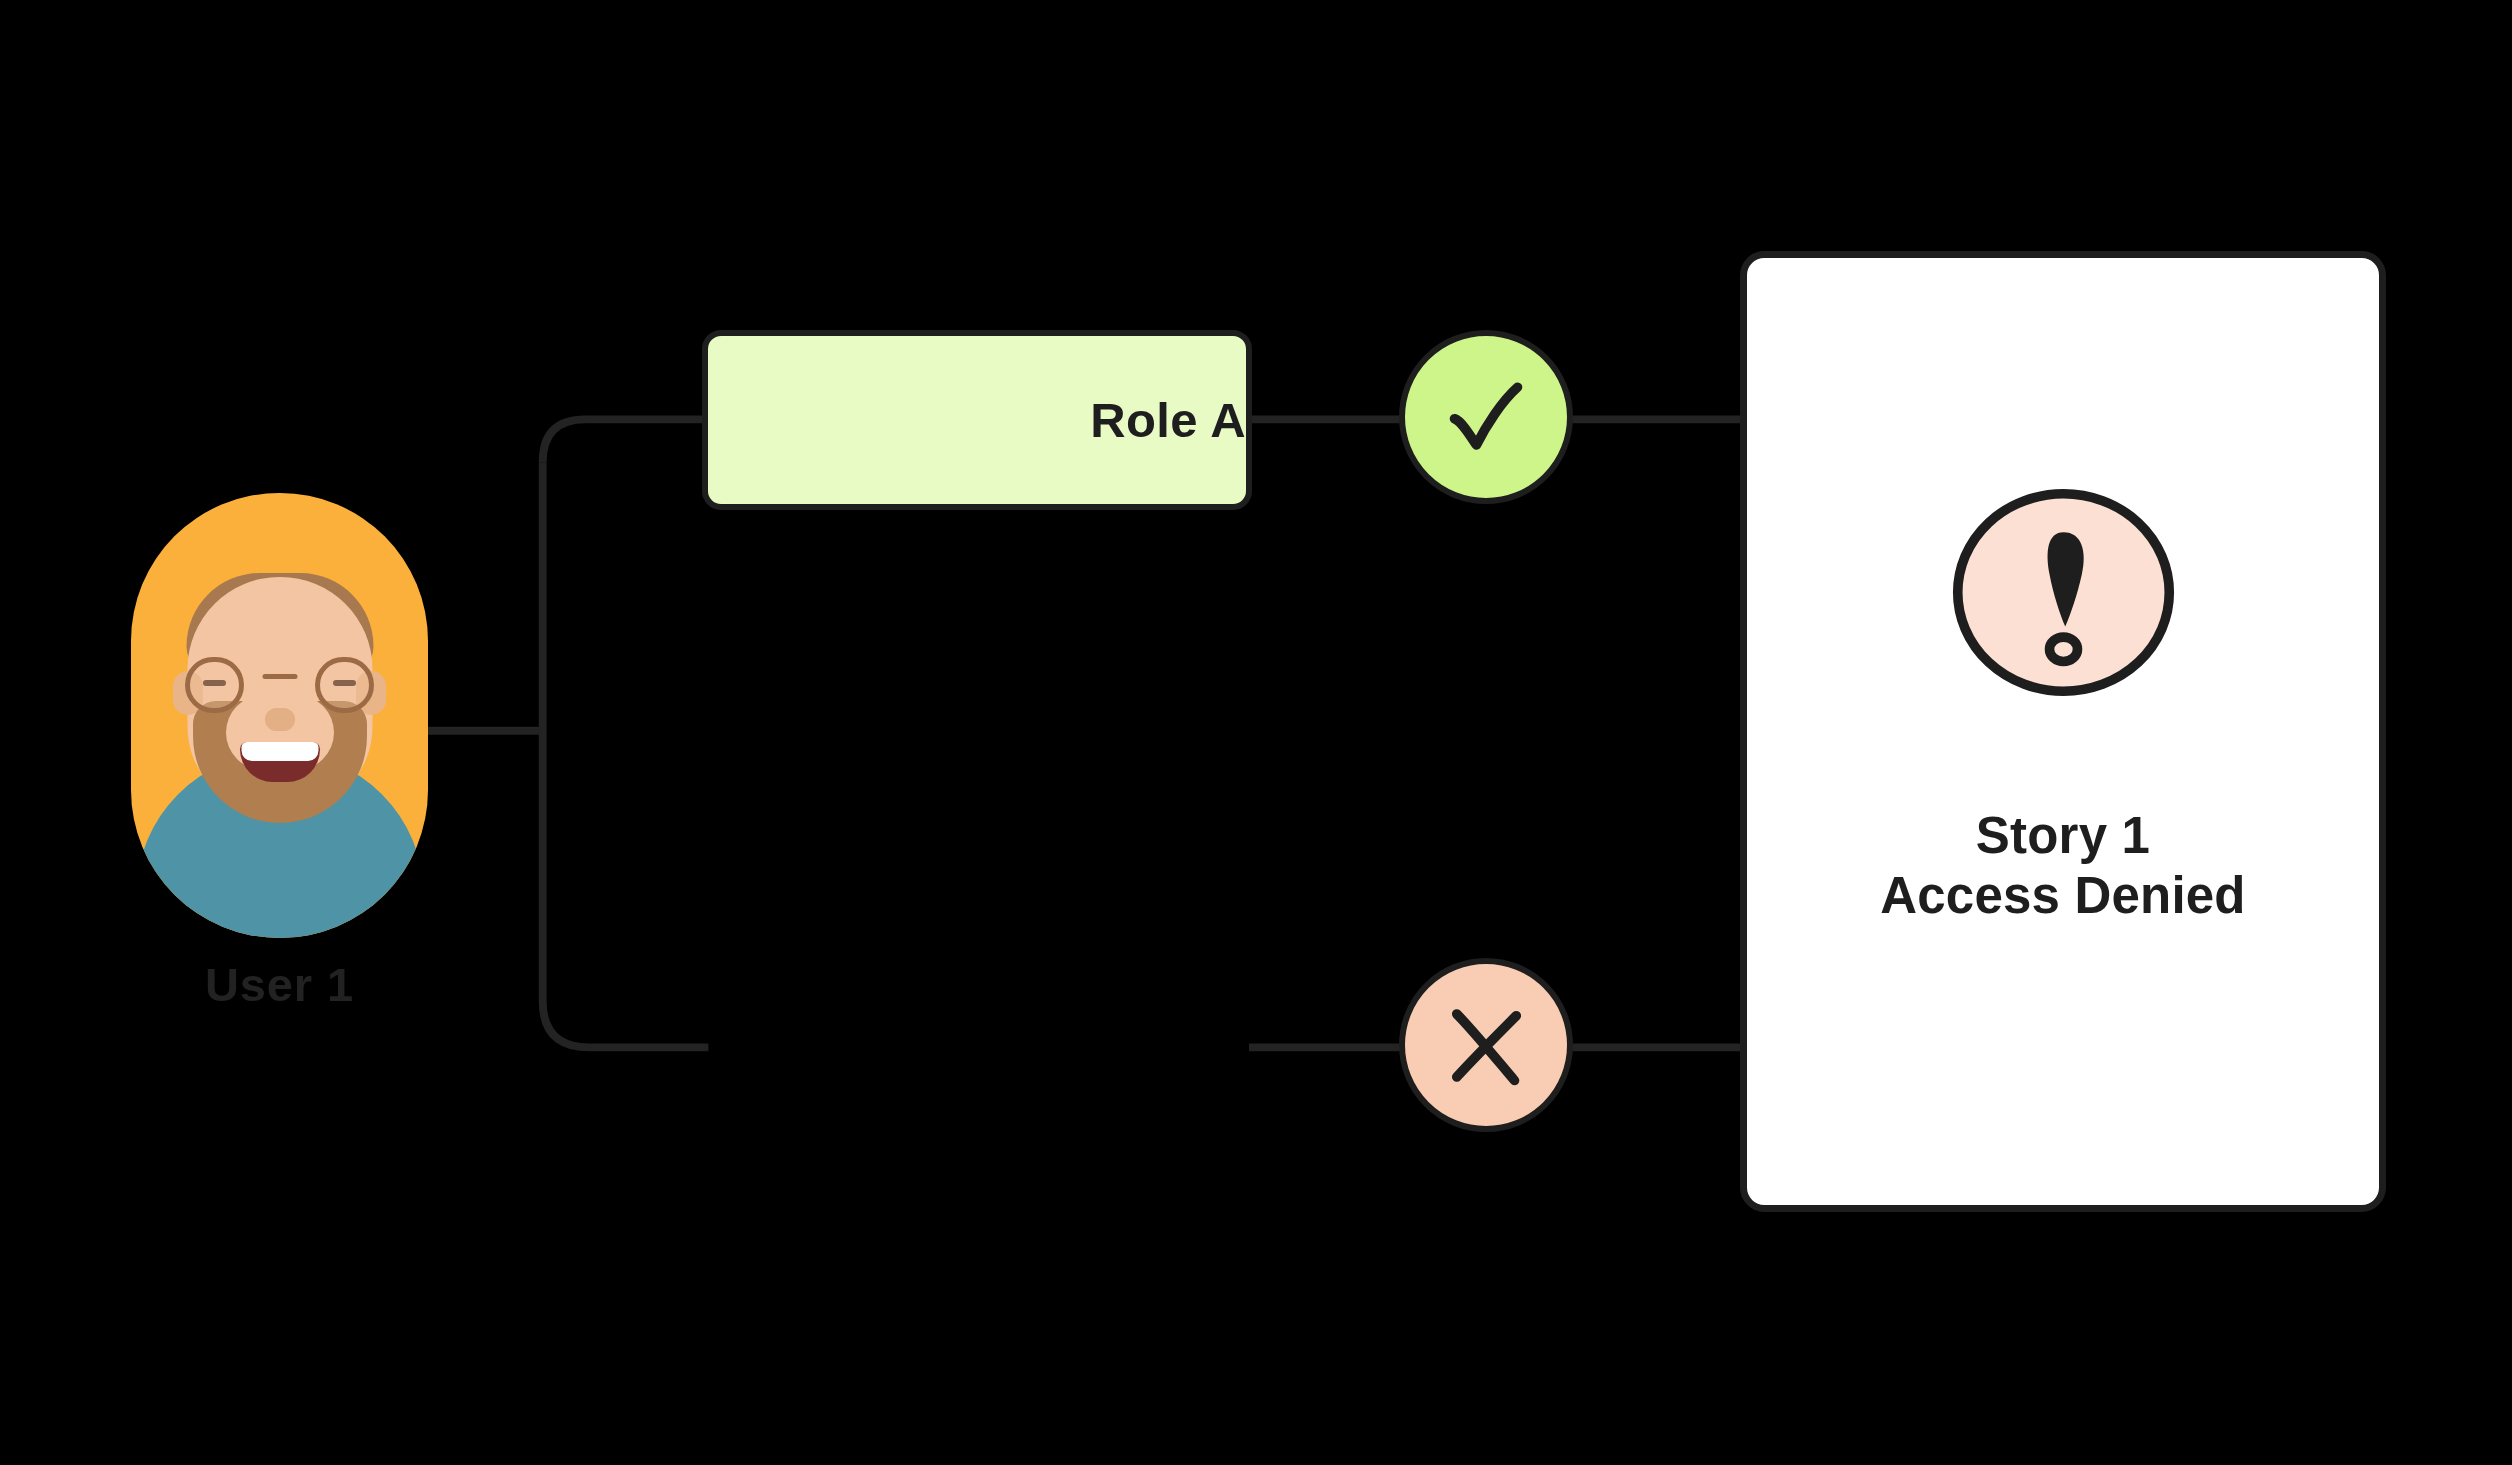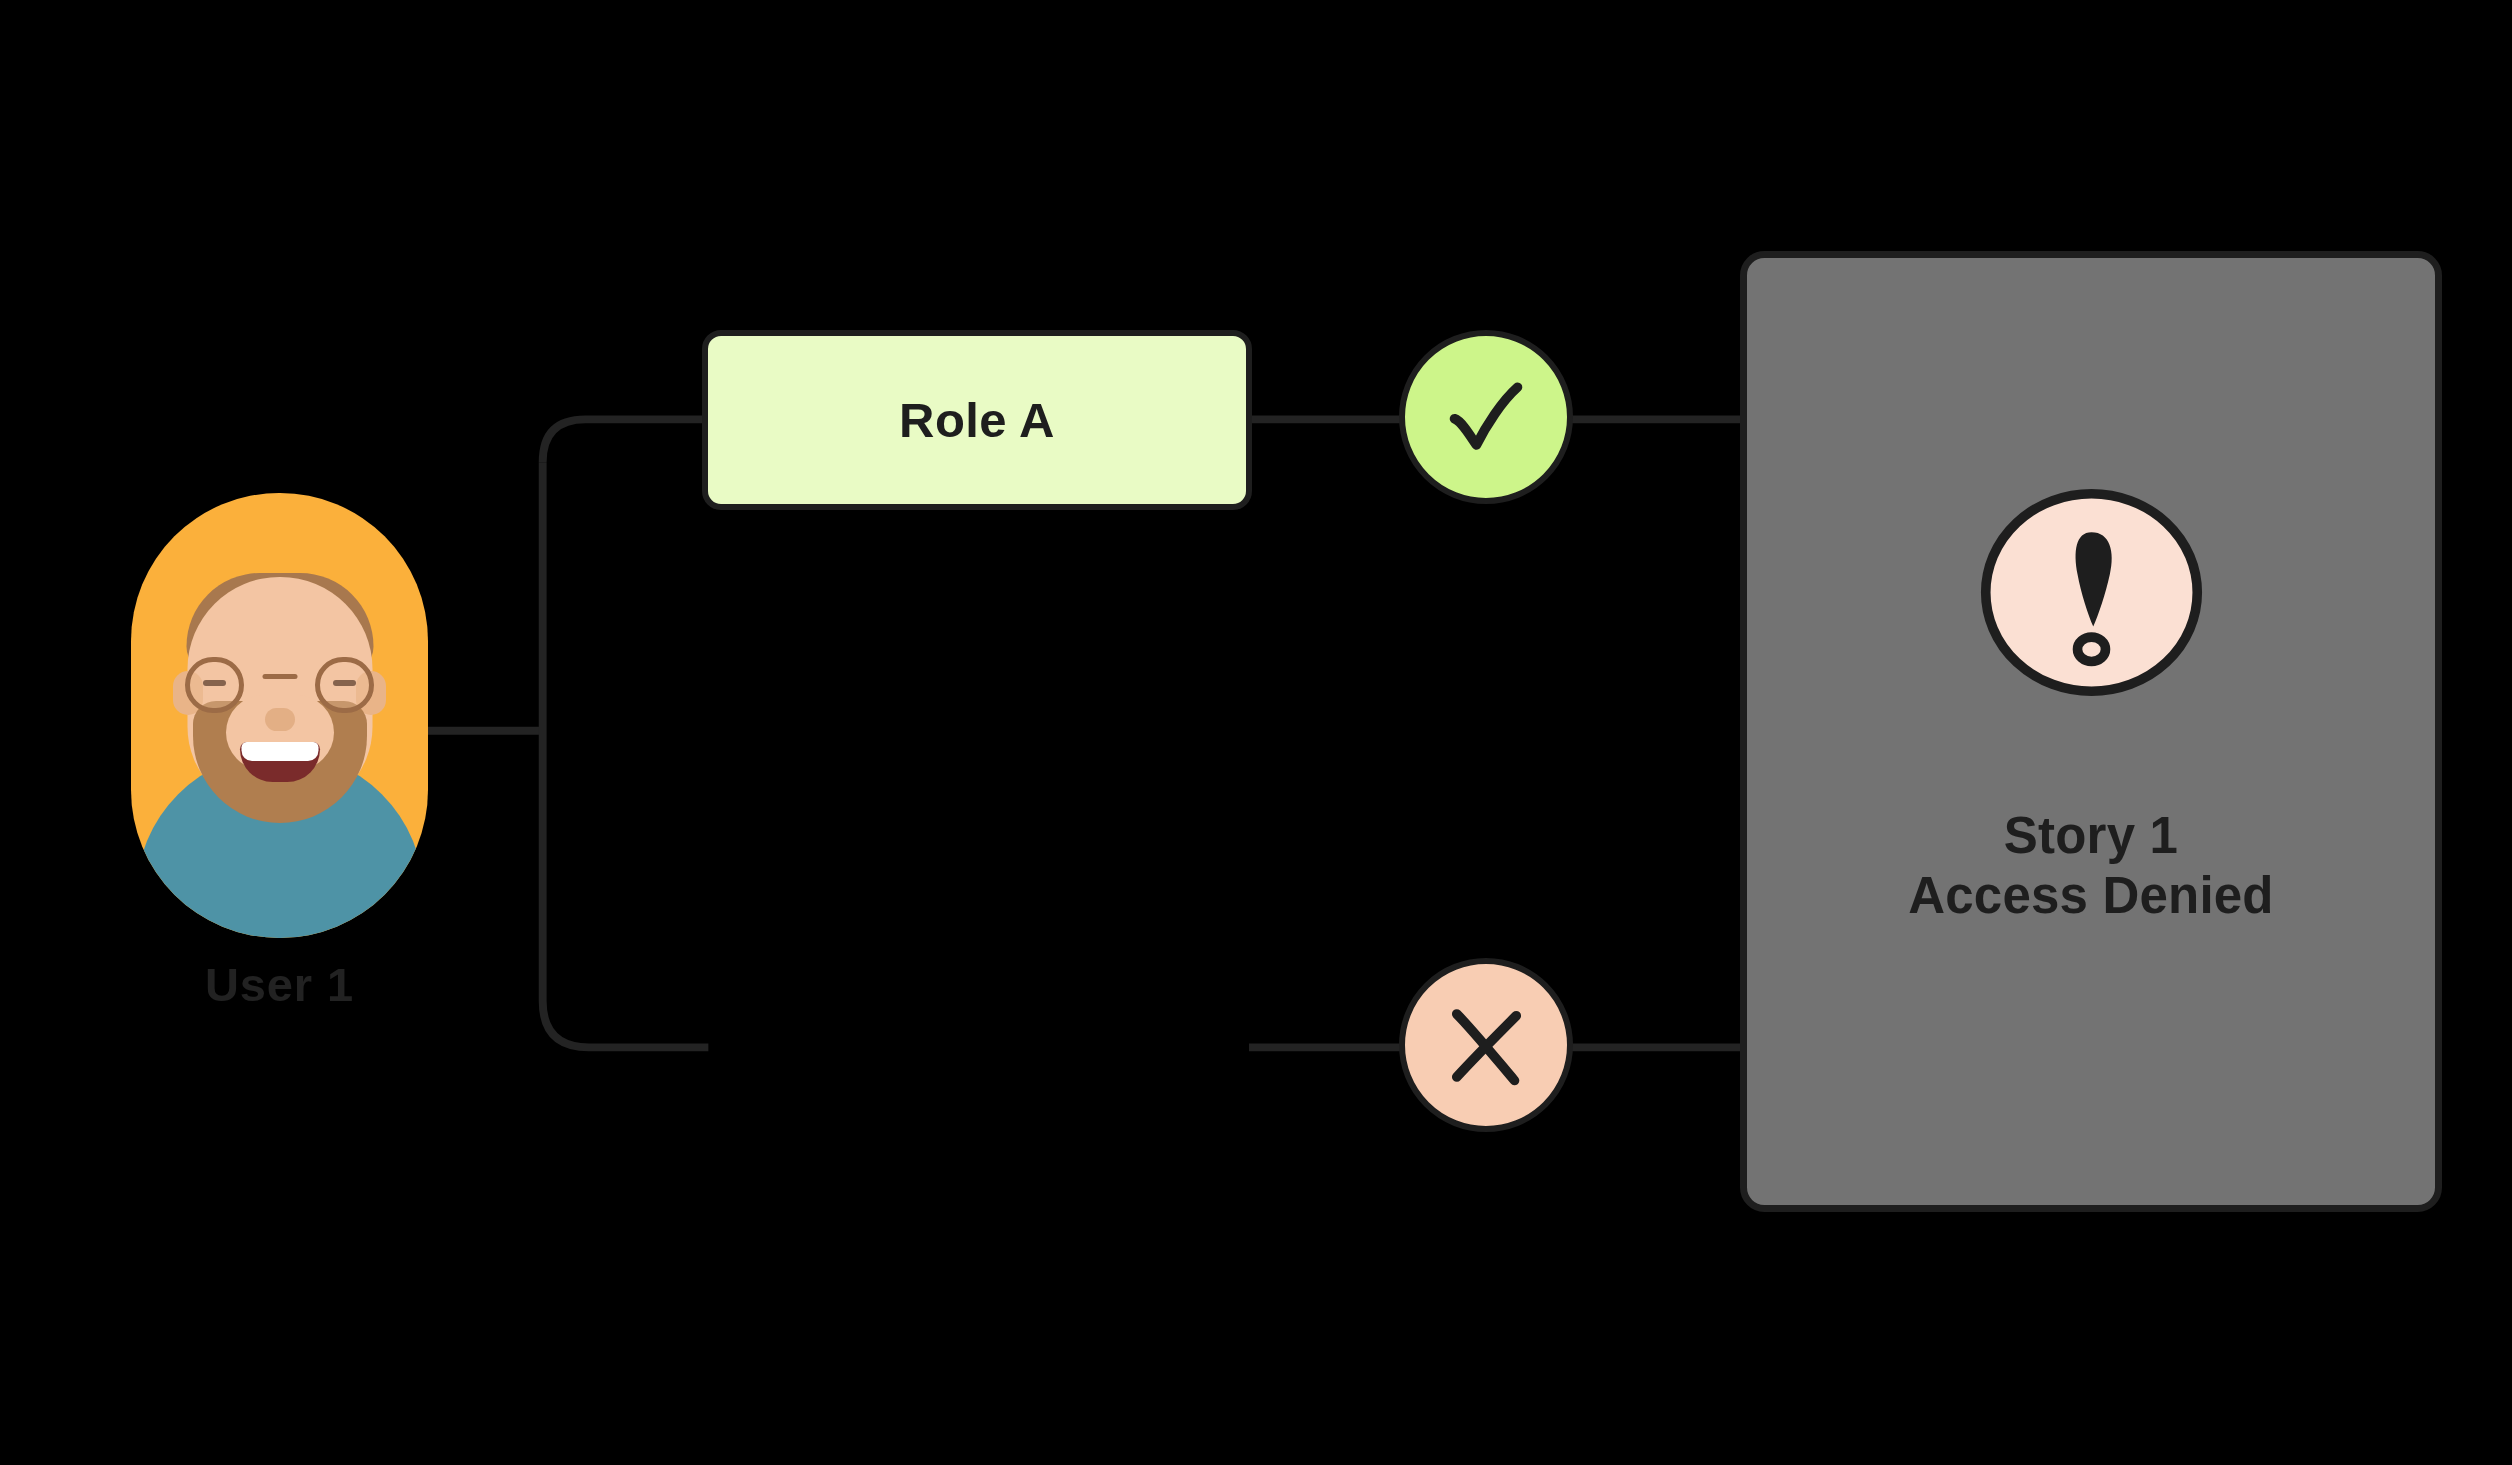--- a/index.html
+++ b/index.html
@@ -212,21 +212,21 @@
     align-items: center;
     justify-content: center;
     z-index: 3;
   }
   .role-label {
     font-size: 49px;
     font-weight: bold;
     color: #1E1E1E;
     letter-spacing: 0.4px;
   }
-  #role-a { left: 702px; top: 330px; background: #E9FBC5; }
+  #role-a { left: 702px; top: 330px; background: #E9FBC5; justify-content: flex-end; }
   #role-b { left: 702px; top: 958px; background: #FCE6DB; }
 
   
   .status-circle {
     position: absolute;
     width: 174px;
     height: 174px;
     box-sizing: border-box;
     border: 6.1px solid #1E1E1E;
     border-radius: 50%;
@@ -237,24 +237,24 @@
   }
   #status-allow { left: 1399px; top: 330px; background: #CDF58A; }
   #status-deny  { left: 1399px; top: 958px; background: #F8CDB3; }
   .status-circle svg { display: block; }
 
   
   #story-card {
     position: absolute;
     left: 1740px;
     top: 251px;
-    width: 702px;
+    width: 646px;
     height: 961px;
     box-sizing: border-box;
-    background: #737373;
+    background: #ffffff;
     border: 7px solid #1E1E1E;
     border-radius: 24.4px;
     z-index: 3;
     display: flex;
     flex-direction: column;
     align-items: center;
   }
   #warning-icon {
     margin-top: 220px;
     width: 229px;

